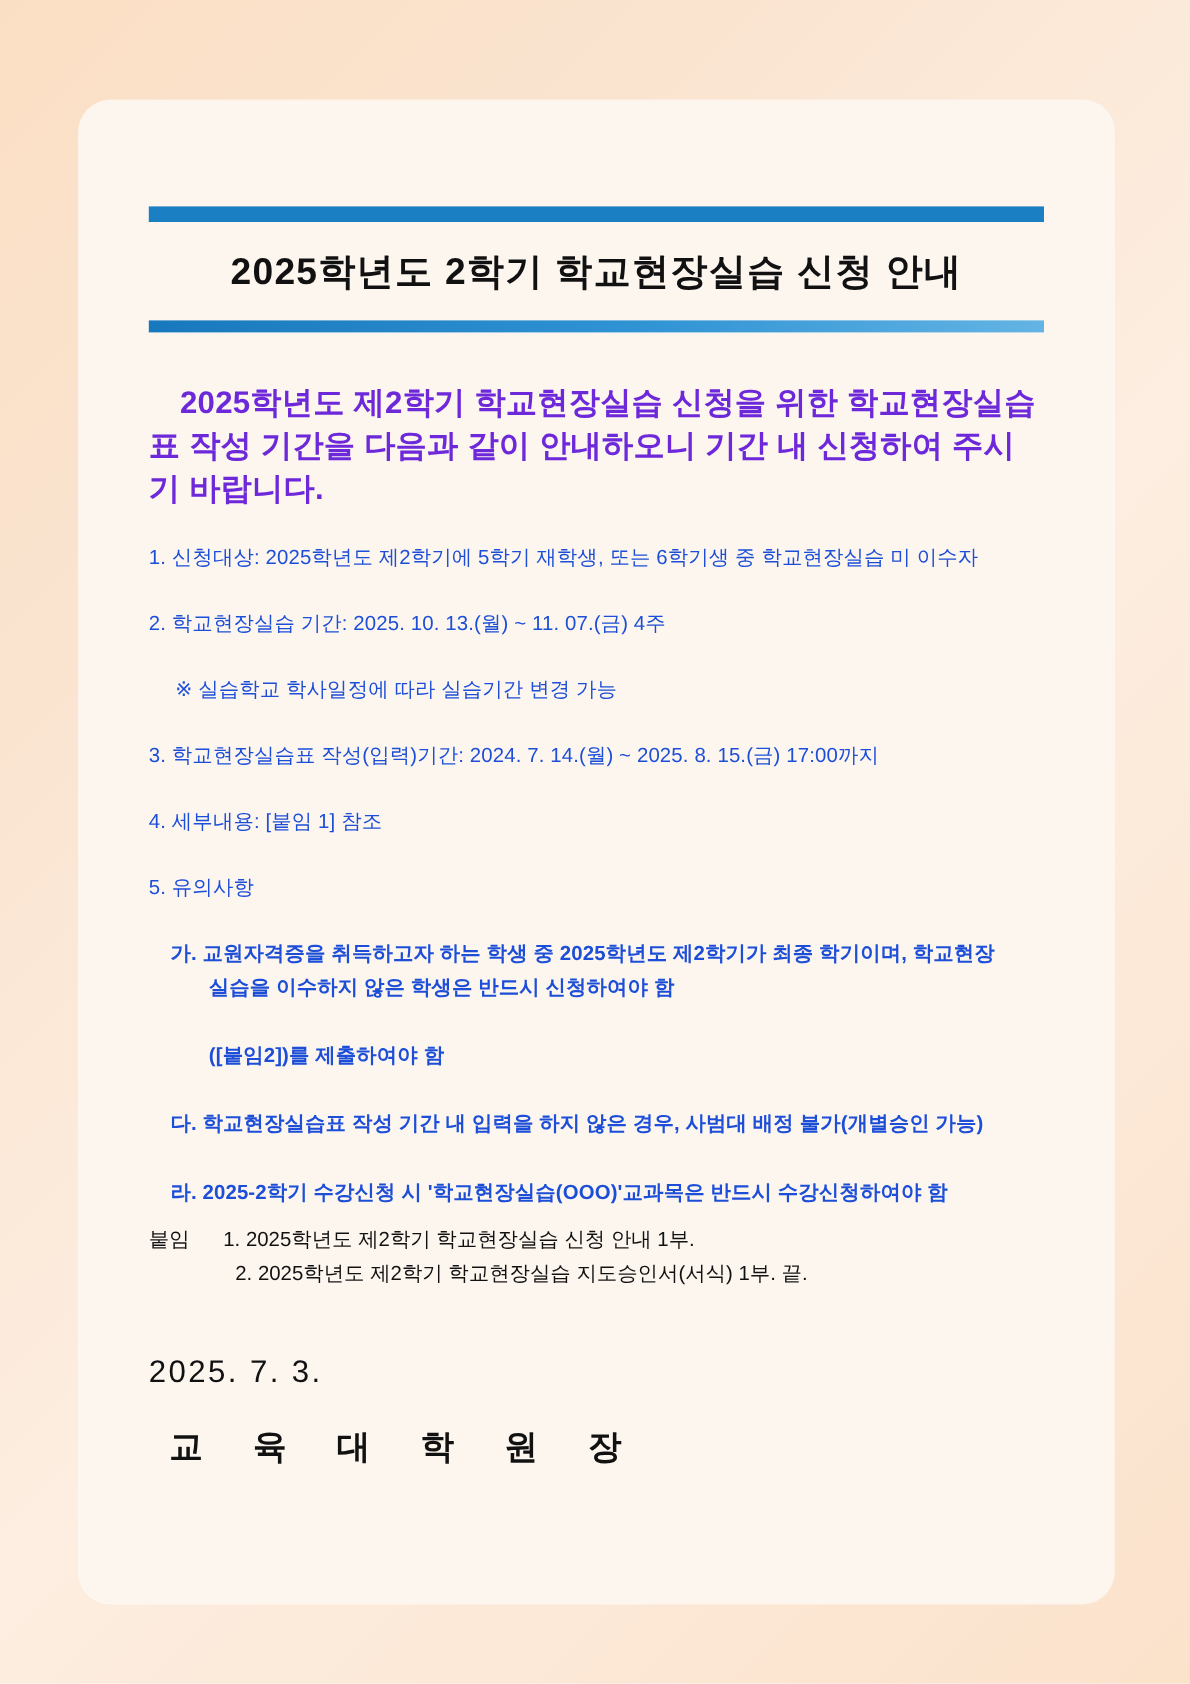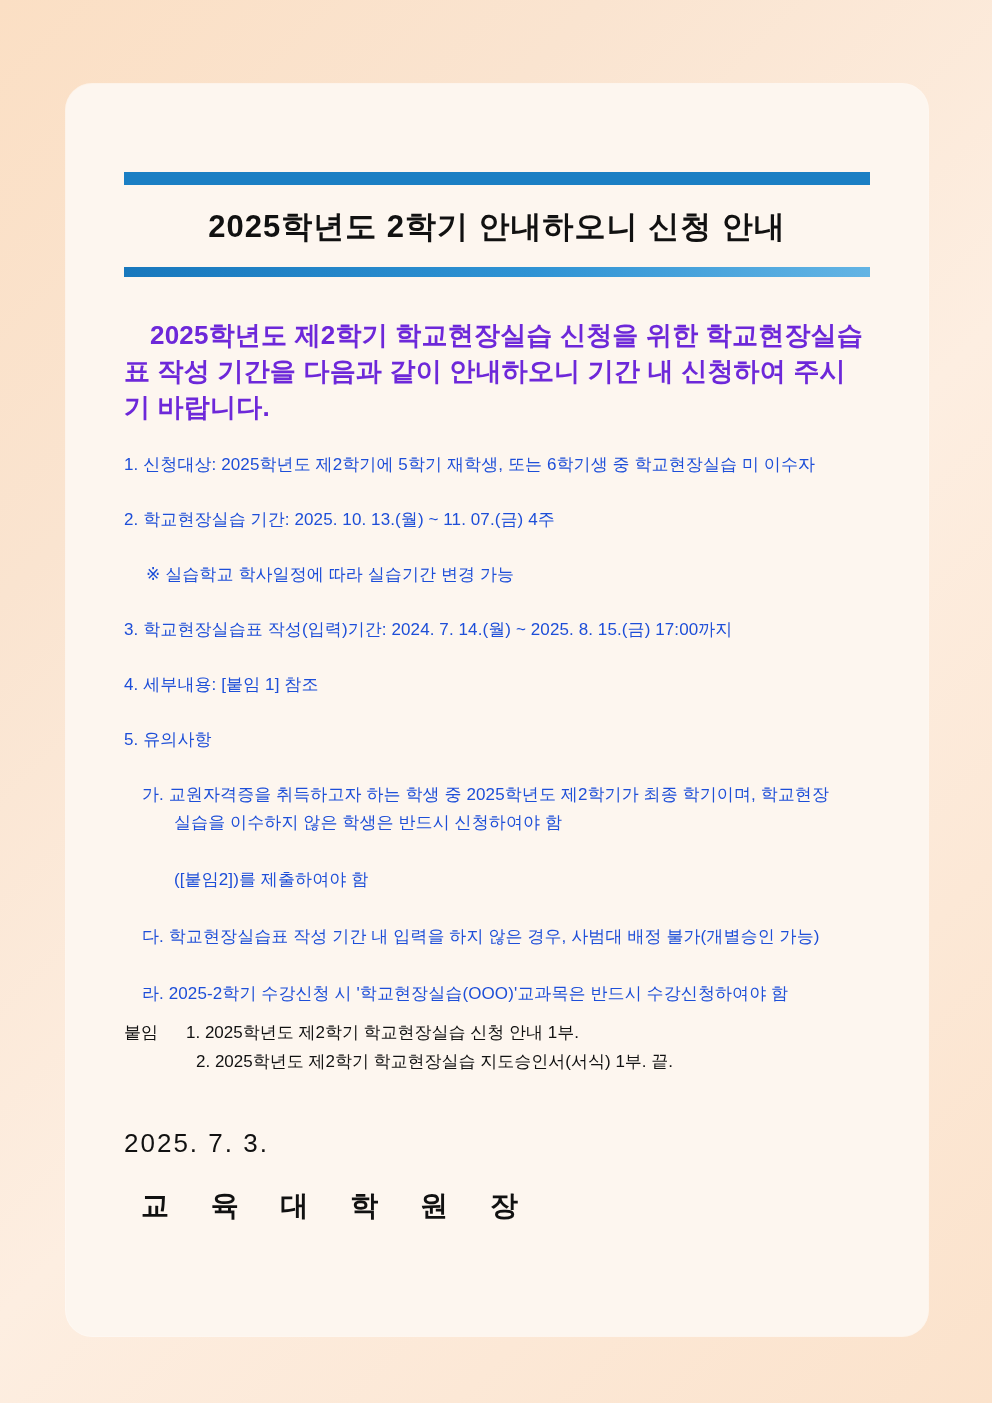--- a/index.html
+++ b/index.html
@@ -73,20 +73,21 @@
     margin-bottom: 27px;
     letter-spacing: 0.1px;
   }
   .item.note {
     padding-left: 22px;
   }
   .item.sub {
     padding-left: 34px;
     text-indent: -16px;
     margin-bottom: 29px;
+    font-weight: bold;
   }
   .item.sub .cont {
     display: block;
     text-indent: 0;
     padding-left: 16px;
   }
   .item.last-group {
     margin-bottom: 10px;
   }
 
@@ -123,21 +124,21 @@
     color: #111;
   }
 </style>
 </head>
 <body>
 
 <div class="page">
   <div class="inner">
 
     <div class="rule-top"></div>
-    <div class="title">2025학년도 2학기 안내하오니 신청 안내</div>
+    <div class="title">2025학년도 2학기 학교현장실습 신청 안내</div>
     <div class="rule-bottom"></div>
 
     <p class="lead">2025학년도 제2학기 학교현장실습 신청을 위한 학교현장실습표 작성 기간을 다음과 같이 안내하오니 기간 내 신청하여 주시기 바랍니다.</p>
 
     <div class="items">
       <div class="item">1. 신청대상: 2025학년도 제2학기에 5학기 재학생, 또는 6학기생 중 학교현장실습 미 이수자</div>
       <div class="item">2. 학교현장실습 기간: 2025. 10. 13.(월) ~ 11. 07.(금) 4주</div>
       <div class="item note">※ 실습학교 학사일정에 따라 실습기간 변경 가능</div>
       <div class="item">3. 학교현장실습표 작성(입력)기간: 2024. 7. 14.(월) ~ 2025. 8. 15.(금) 17:00까지</div>
       <div class="item">4. 세부내용: [붙임 1] 참조</div>

